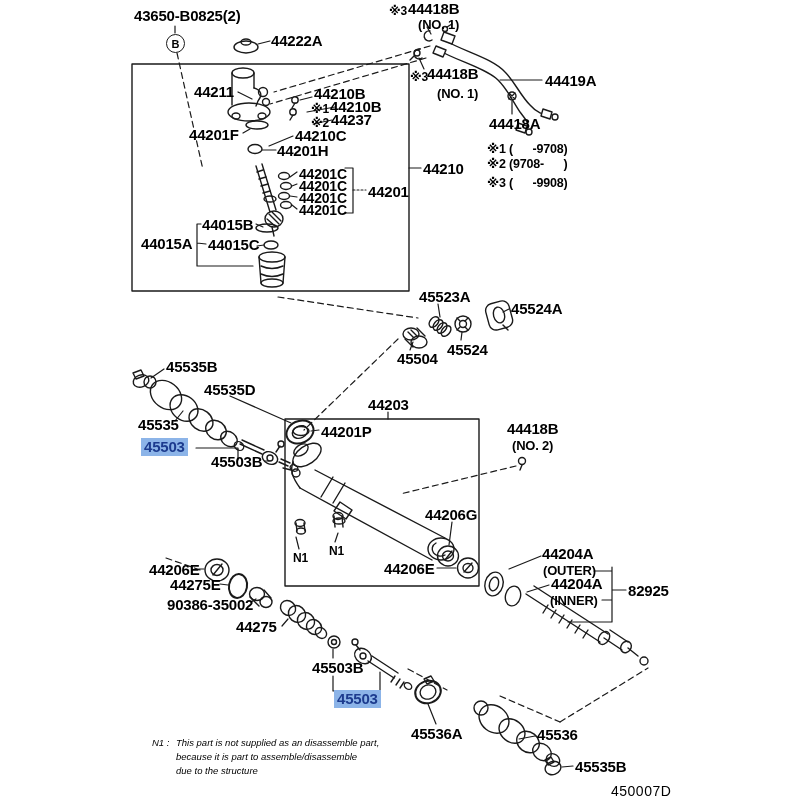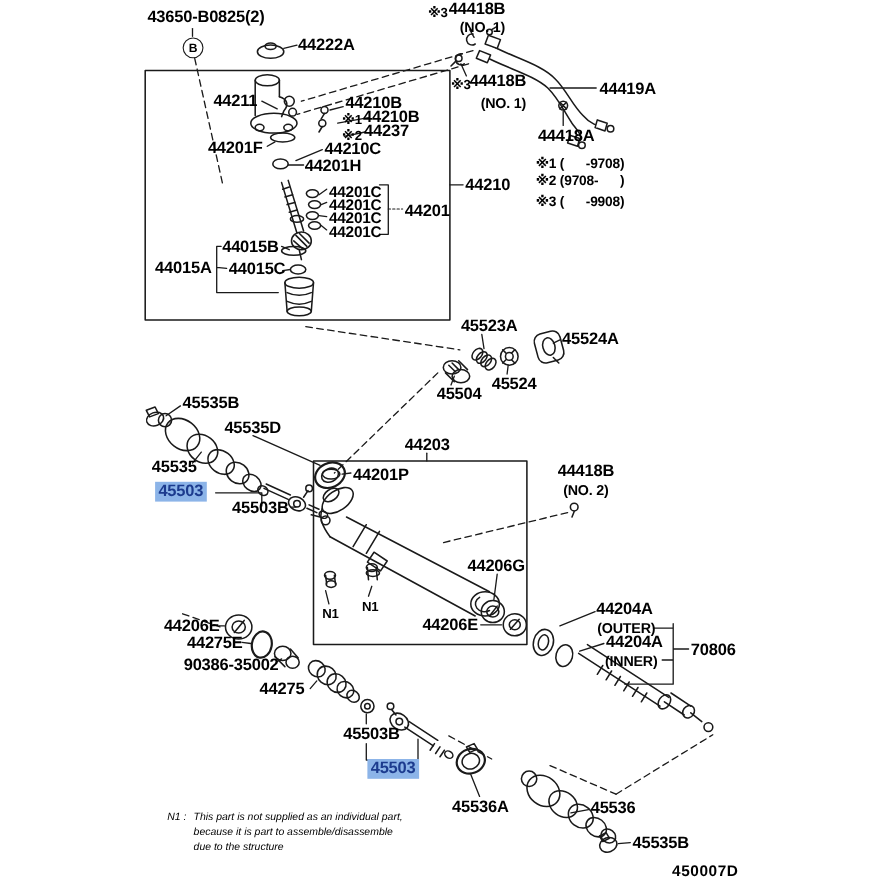--- a/index.html
+++ b/index.html
@@ -10,21 +10,21 @@
   svg.art .dash{stroke-dasharray:6 4;stroke-width:1.2;}
   svg.art .dot{stroke-dasharray:2 2;stroke-width:1.1;}
   svg.art .ld{stroke-width:1.2;}
   svg.art .thick{stroke-width:2;}
   svg.art .fillw{fill:#fff;}
   .lbl{position:absolute;font-weight:bold;font-size:15px;line-height:1;white-space:pre;letter-spacing:-0.2px;}
   .sm{font-size:12px;}
   .md{font-size:13px;}
   .stack{font-size:14px;}
   .legend{font-size:12.5px;}
-  .code{font-size:14px;font-weight:bold;letter-spacing:.5px;}
+  .code{font-size:14px;font-weight:normal;letter-spacing:.5px;}
   .noteln{position:absolute;font-size:9.5px;font-weight:normal;line-height:1;white-space:pre;font-style:italic;}
   .hl{background:#8CB4E8;color:#1C3B8E;padding:1px 3px 2px 3px;}
   .callout{position:absolute;width:17px;height:17px;border:1.7px solid #1a1a1a;border-radius:50%;
            font-size:11px;font-weight:bold;display:flex;align-items:center;justify-content:center;}
 </style>
 </head>
 <body>
 
 <div class="stage">
 
@@ -371,27 +371,27 @@
 
   <div class="lbl" style="left:149px;top:562px">44206E</div>
   <div class="lbl" style="left:170px;top:577px">44275E</div>
   <div class="lbl" style="left:167px;top:597px">90386-35002</div>
   <div class="lbl" style="left:236px;top:619px">44275</div>
 
   <div class="lbl" style="left:542px;top:546px">44204A</div>
   <div class="lbl md" style="left:543px;top:564px">(OUTER)</div>
   <div class="lbl" style="left:551px;top:576px">44204A</div>
   <div class="lbl md" style="left:550px;top:594px">(INNER)</div>
-  <div class="lbl" style="left:628px;top:583px">70806</div>
+  <div class="lbl" style="left:628px;top:583px">82925</div>
 
   <div class="lbl" style="left:312px;top:660px">45503B</div>
   <div class="lbl hl" style="left: 334px; top: 690px; background: rgb(140, 180, 232); color: rgb(28, 59, 142);">45503</div>
   <div class="lbl" style="left:411px;top:726px">45536A</div>
   <div class="lbl" style="left:537px;top:727px">45536</div>
   <div class="lbl" style="left:575px;top:759px">45535B</div>
 
   <div class="noteln" style="left:152px;top:738px">N1 :</div>
-  <div class="noteln" style="left:176px;top:738px">This part is not supplied as an individual part,</div>
+  <div class="noteln" style="left:176px;top:738px">This part is not supplied as an disassemble part,</div>
   <div class="noteln" style="left:176px;top:752px">because it is part to assemble/disassemble</div>
   <div class="noteln" style="left:176px;top:766px">due to the structure</div>
 
   <div class="lbl code" style="left:611px;top:784px">450007D</div>
 </div>
 
 </body></html>

